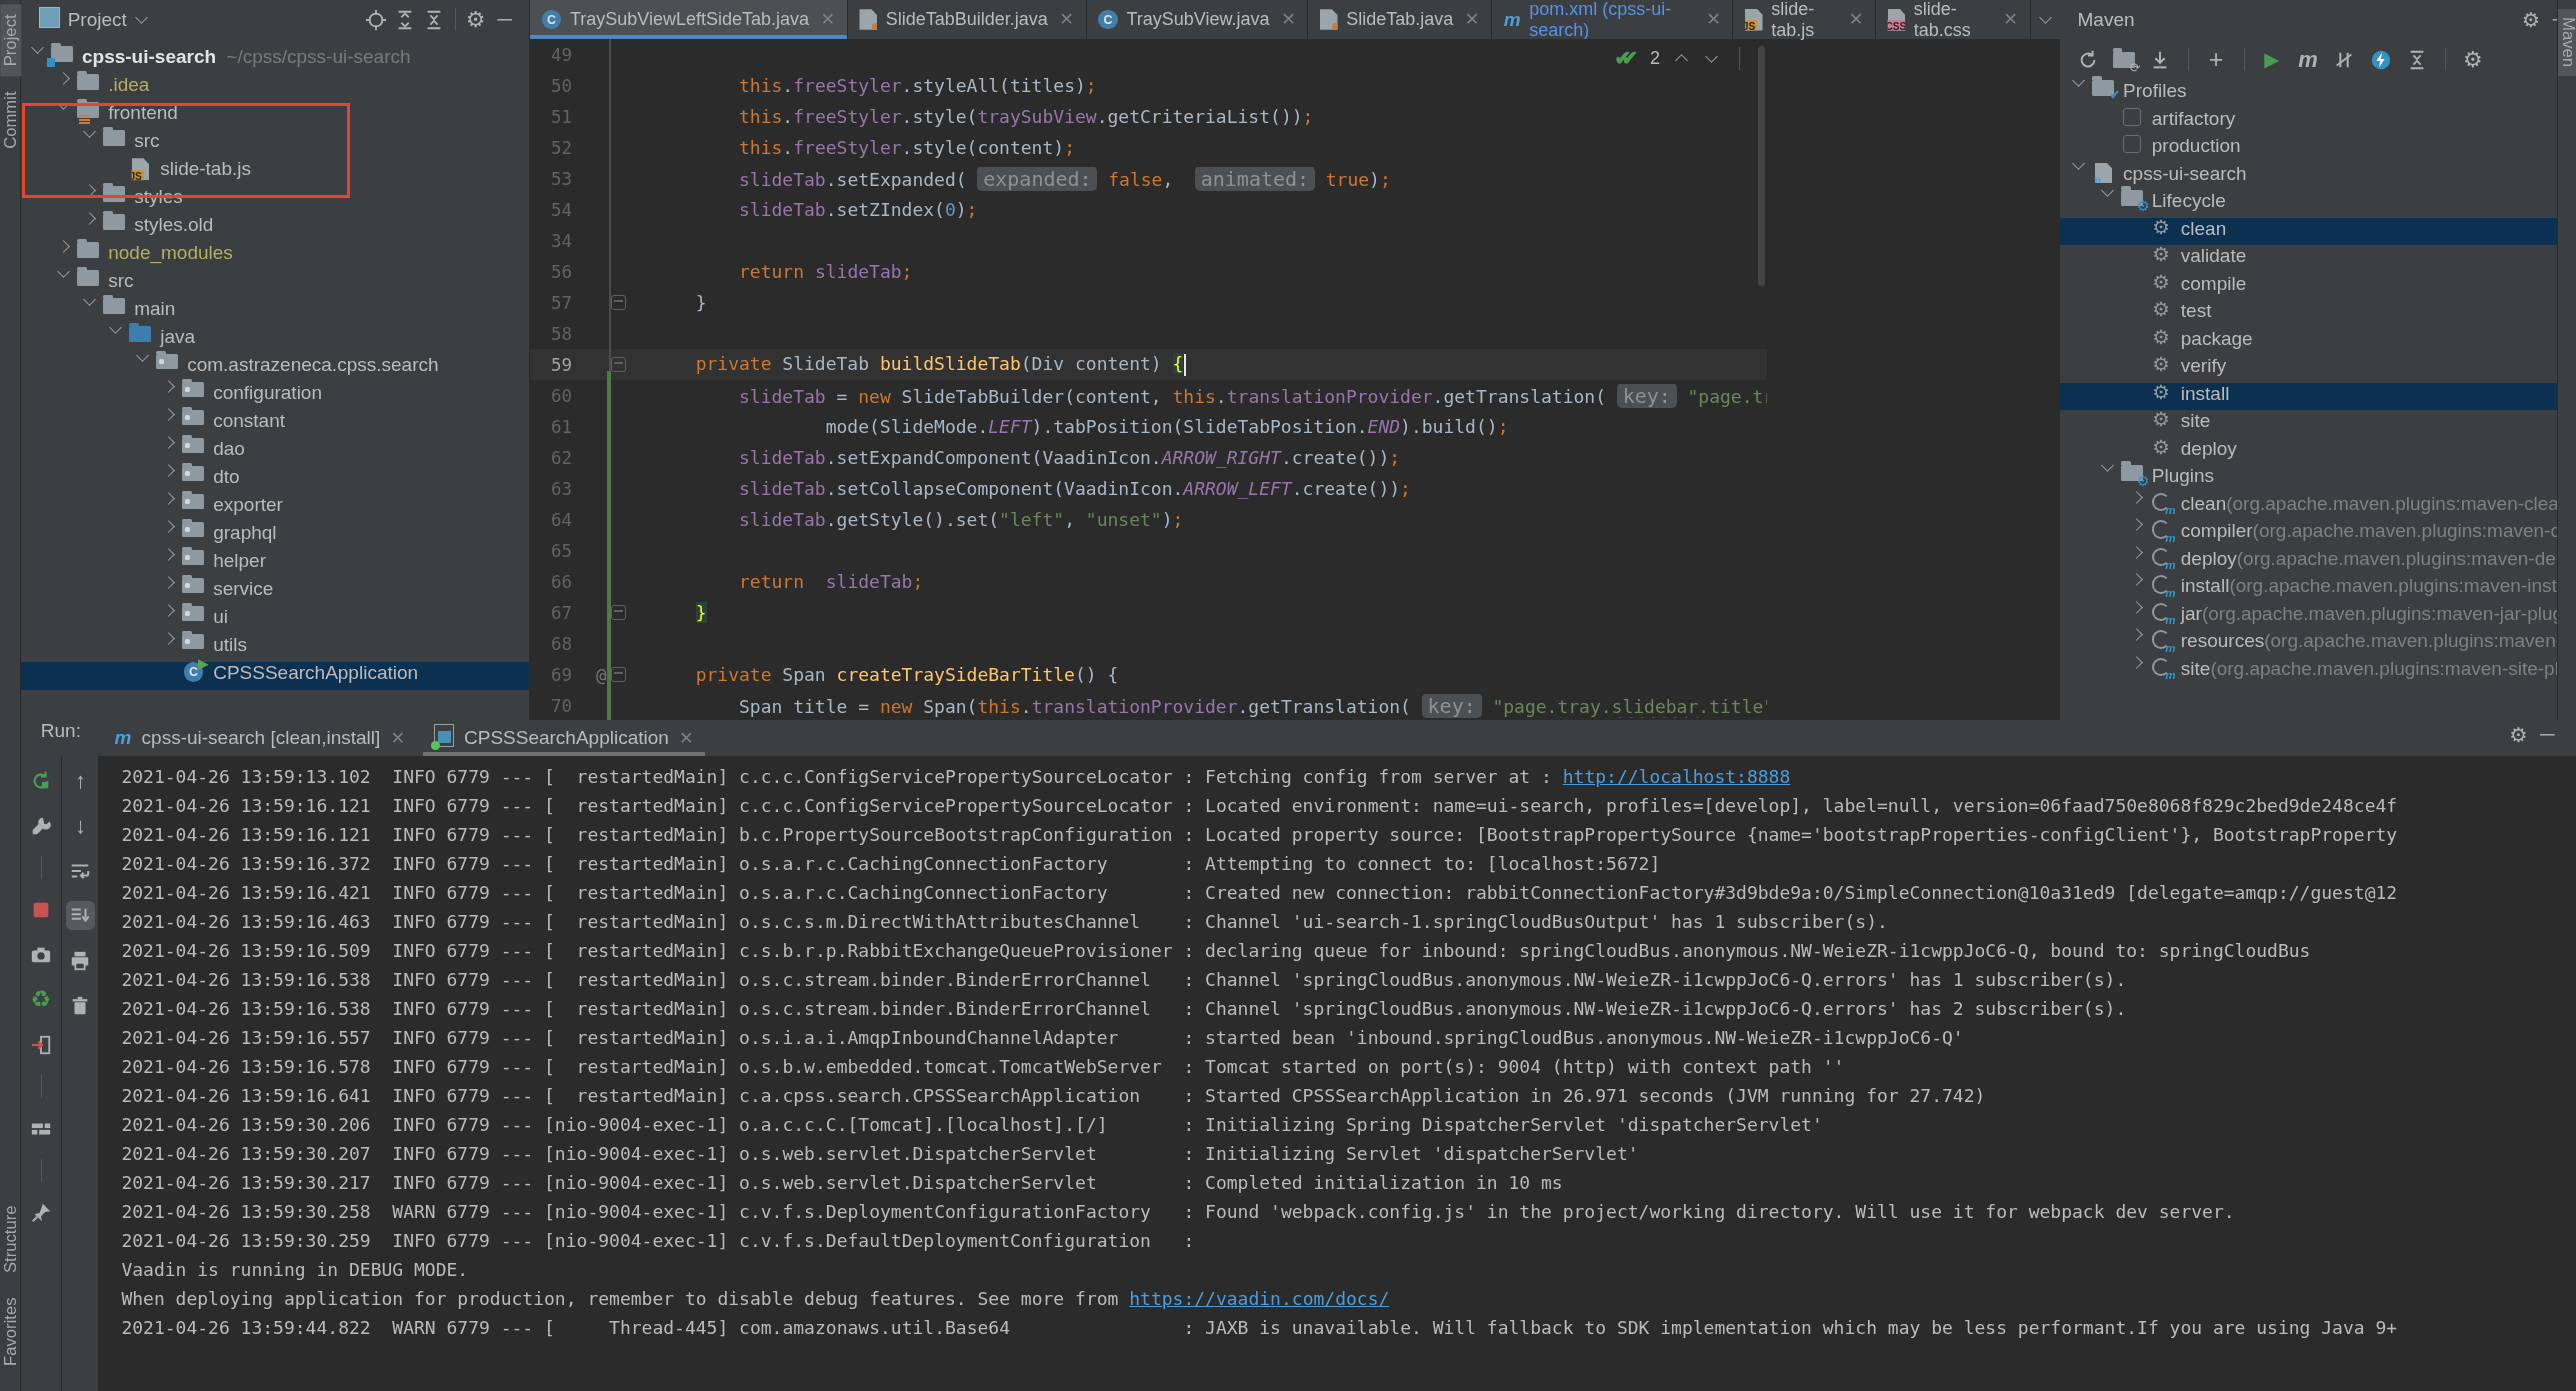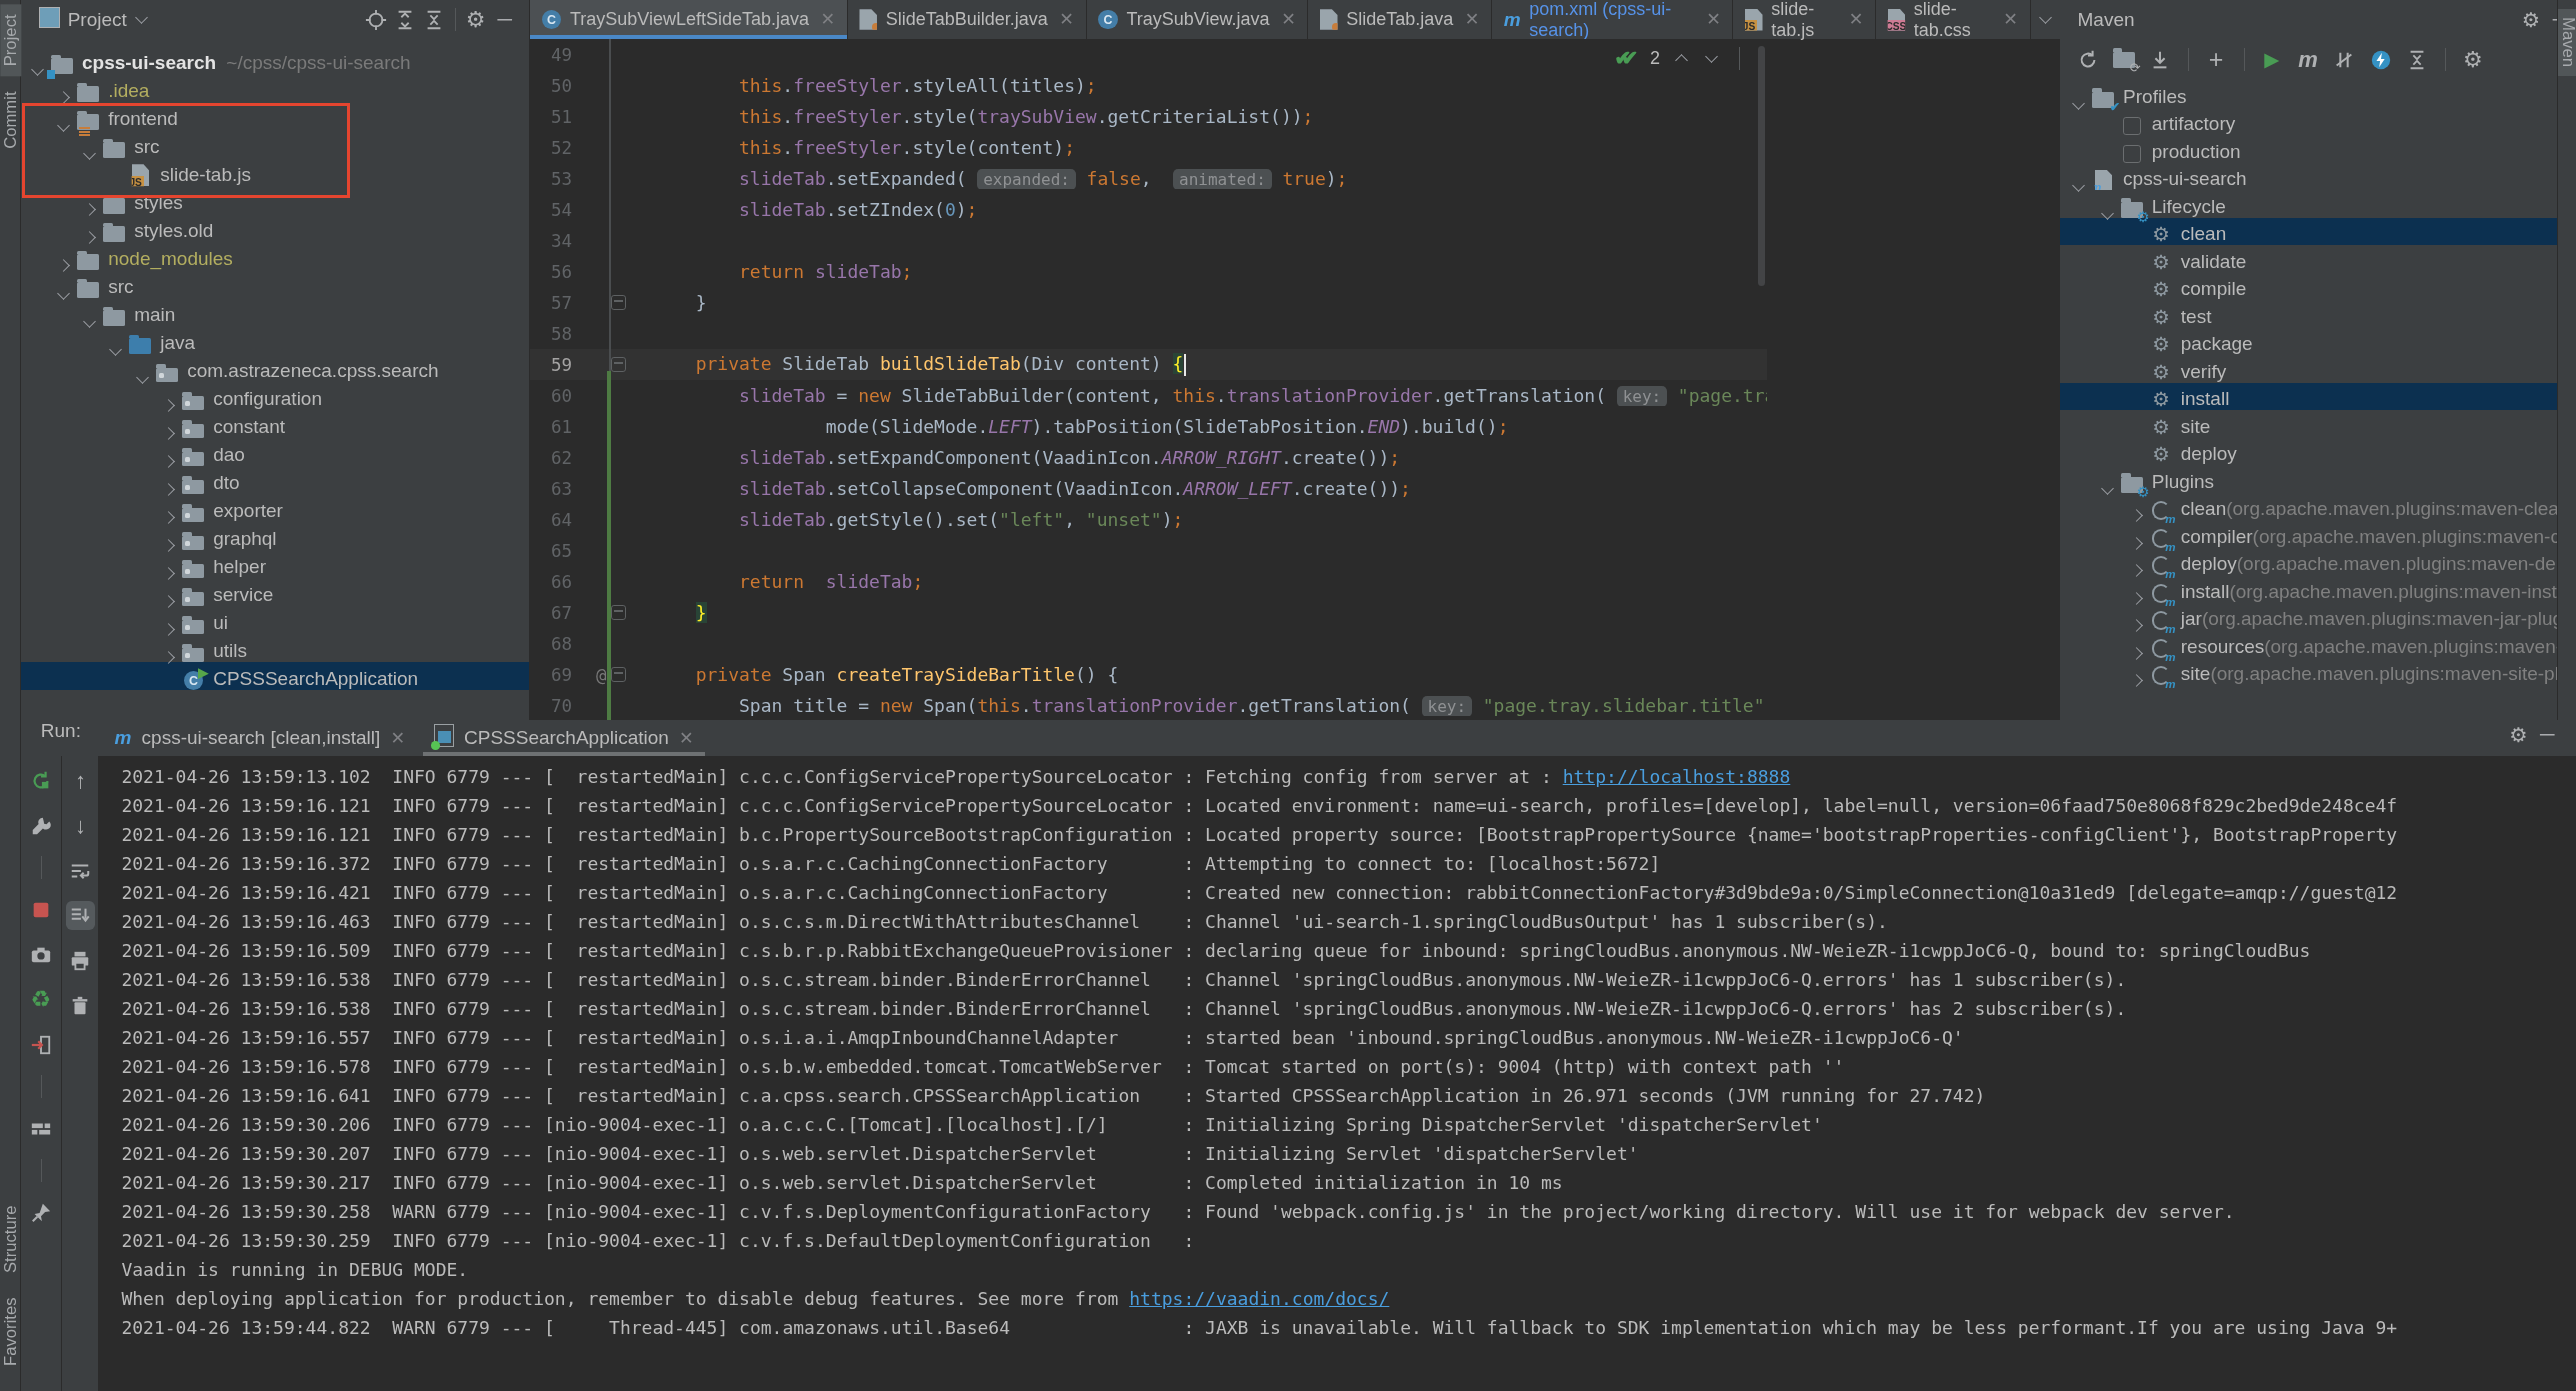--- a/index.html
+++ b/index.html
@@ -14,21 +14,21 @@
   .vlabel.active{background:#515658;}
   .vlabel-r{writing-mode:vertical-rl;font-size:16.7px;color:#A7AAAD;padding:8.7px 0;display:block;margin:2.9px auto;text-align:center;}
   .vlabel-r.active{background:#515658;}
   
   #project{left:20.4px;top:0;width:509px;height:720px;background:#3C3F41;overflow:hidden;}
   #project-header{height:39px;display:flex;align-items:center;padding:0 10.2px 0 19px;font-size:19px;color:#BBBBBB;}
   #project-header .spacer{flex:1;}
   .hicon{width:29px;height:29px;display:flex;align-items:center;justify-content:center;color:#AFB1B3;font-size:20.4px;flex:none;}
   .hdivider{width:0.7px;height:23px;background:#55585A;margin:0 5.8px;flex:none;}
   .tree{font-size:19px;}
-  .trow{height:28px;display:flex;align-items:flex-end;white-space:nowrap;}
+  .trow{height:28px;display:flex;align-items:flex-start;white-space:nowrap;}
   .trow.selected{background:#0C3050;}
   .chev{width:8px;height:8px;border-right:1.8px solid #9DA0A6;border-bottom:1.8px solid #9DA0A6;
         display:inline-block;flex:none;}
   .chev.d{transform:rotate(45deg);margin-top:-3.6px;}
   .chev.r{transform:rotate(-45deg);}
   .chev.hidden{visibility:hidden;}
   .chevbox{width:22px;display:flex;justify-content:center;flex:none;}
   .ticon{width:28px;display:flex;justify-content:center;align-items:center;flex:none;position:relative;margin-right:5.8px;}
   .tlabel{color:#BBBBBB;}
   .tlabel.excluded{color:#B3AE60;}
@@ -79,21 +79,21 @@
   .fold::after{content:"";position:absolute;left:2.2px;right:2.2px;top:4.4px;height:1.5px;background:#5E6163;}
   .codecell{padding-left:19px;flex:1;overflow:hidden;}
   .tok-p{color:#A9B7C6;}
   .tok-k{color:#CC7832;}
   .tok-f{color:#9876AA;}
   .tok-m{color:#FFC66D;}
   .tok-s{color:#6A8759;}
   .tok-sw{color:#6A8759;text-decoration:underline wavy #3F7B3F;text-underline-offset:4.4px;text-decoration-thickness:1.5px;}
   .tok-n{color:#6897BB;}
   .tok-ci{color:#9876AA;font-style:italic;}
-  .tok-h{background:#4C5052;color:#8F9193;border-radius:5.1px;padding:0.7px 5.8px;font-size:16px;}
+  .tok-h{background:#4C5052;color:#8F9193;border-radius:5.1px;padding:0.7px 5.8px;font-size:20px;}
   .tok-b{color:#FFEF28;background:#294436;}
   .caret{display:inline-block;width:1.5px;height:22px;background:#E8E8E8;vertical-align:middle;margin-left:0.7px;}
   #gutterline{left:79px;top:0;width:1.5px;height:681px;background:#4A4D4F;}
   #changebar{left:77px;top:332px;width:3.6px;height:349px;background:#4E7B43;}
   #edscroll{right:2.2px;top:7.3px;width:7.3px;height:240px;background:rgba(140,145,150,.25);border-radius:3.6px;}
   #inspections{right:22px;top:7.3px;display:flex;align-items:center;gap:11.6px;font-size:18px;color:#BBBBBB;}
   .dblcheck{color:#499C54;font-size:20.4px;letter-spacing:-10.2px;padding-right:10.2px;font-weight:bold;}
   .chevbtn{width:19px;height:13px;display:flex;justify-content:center;align-items:center;}
   
   #maven-header{left:2060px;top:0;width:497px;height:39px;background:#3C3F41;display:flex;align-items:center;

